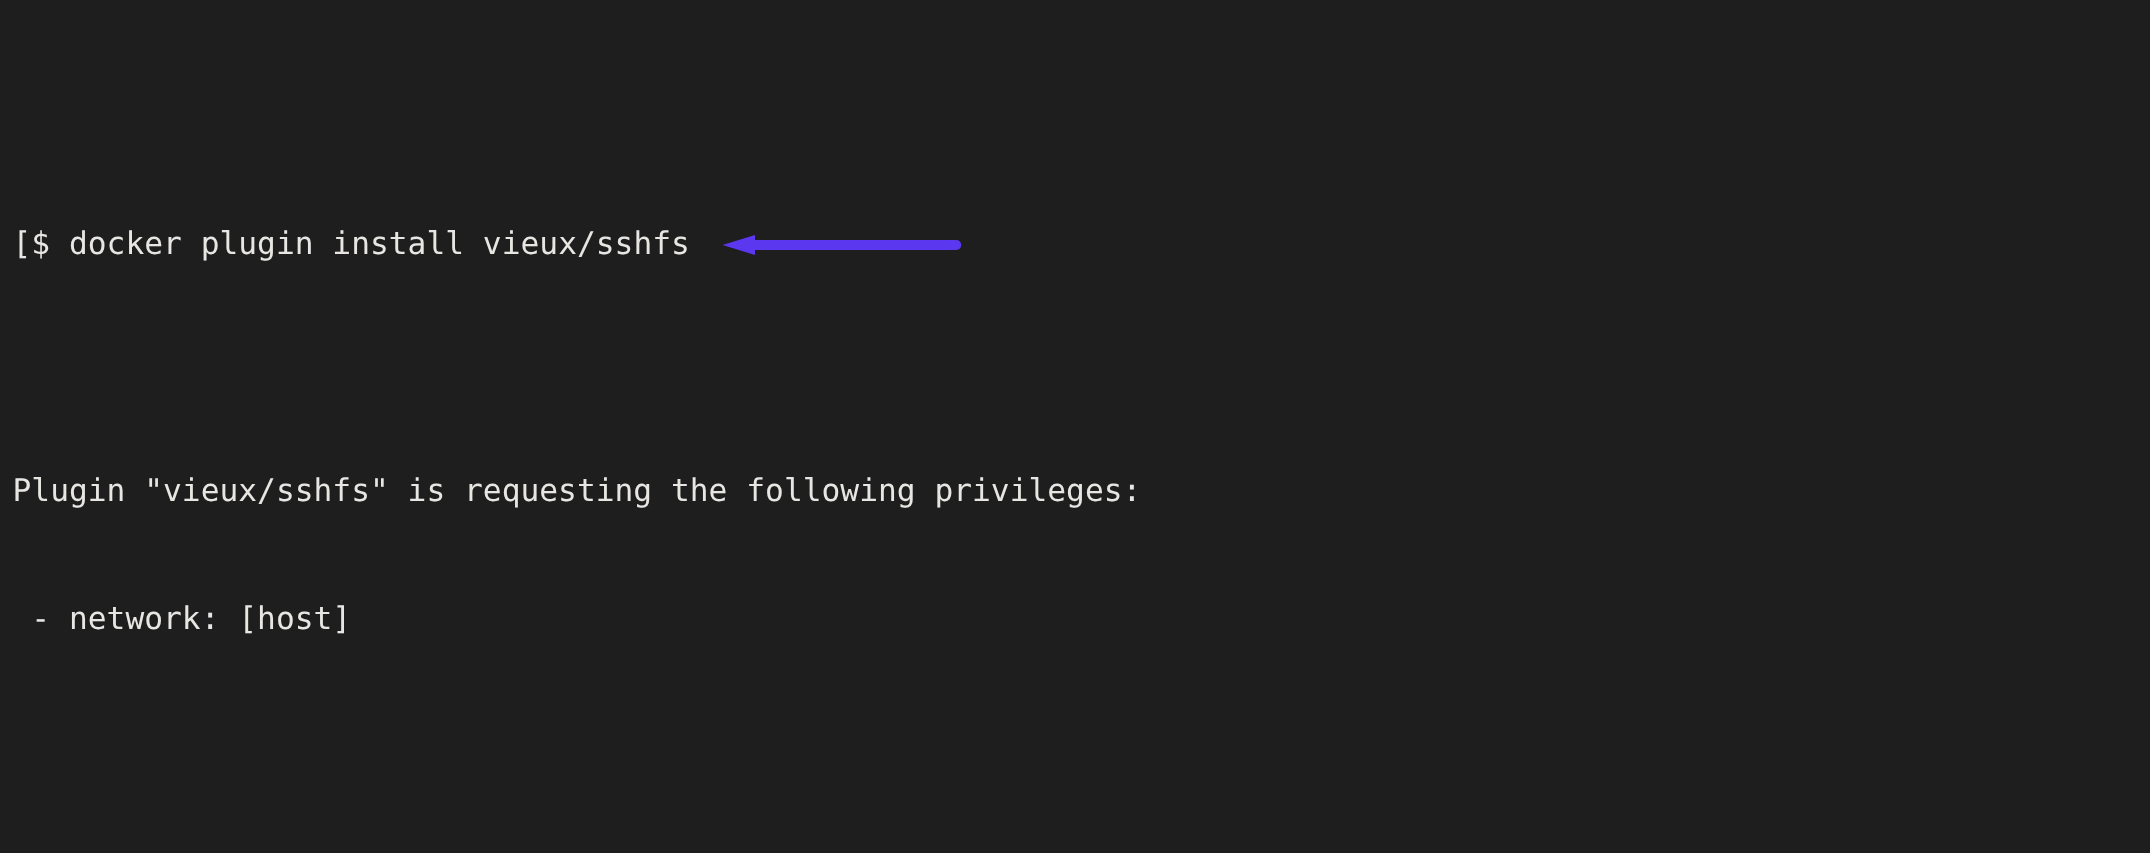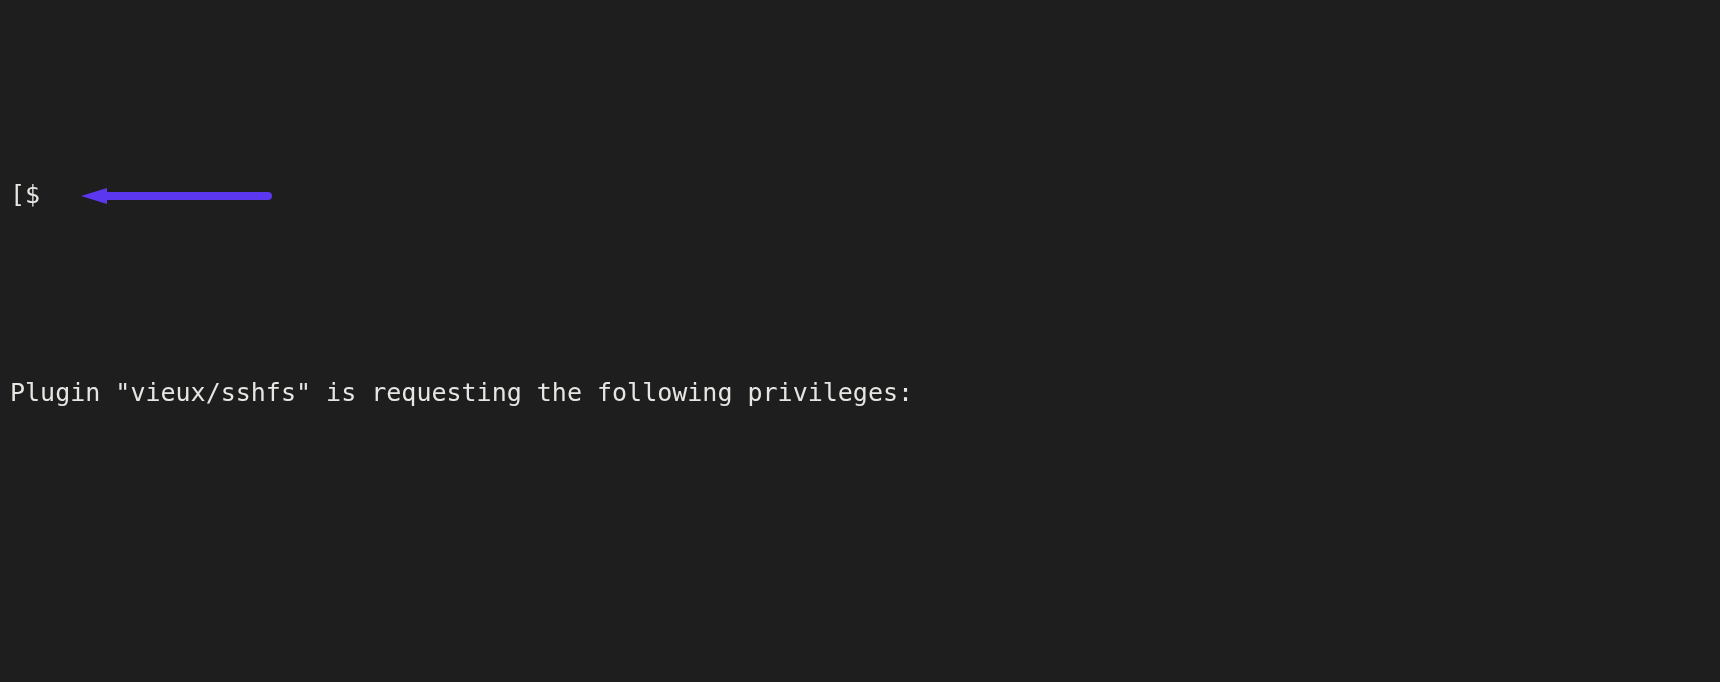--- a/index.html
+++ b/index.html
@@ -34,30 +34,31 @@
   }
   .arrow svg { display: block; }
   .row { display: block; }
 </style>
 </head>
 <body>
 
 <div class="terminal">
 
   <div class="prompt-line">
-    <span class="lbrace">[</span><span class="prompt">$ </span>
+    <span class="lbrace">[</span><span class="prompt">$ </span><span class="cmd">docker plugin install vieux/sshfs</span>
     <span class="arrow">
       <svg width="200" height="22" viewBox="0 0 200 22">
         <line x1="30" y1="11" x2="195" y2="11" stroke="#5b38f0" stroke-width="8" stroke-linecap="round"></line>
         <polygon points="8,11 34,3 34,19" fill="#5b38f0"></polygon>
       </svg>
     </span>
   </div>
 
   <span class="row out">Plugin "vieux/sshfs" is requesting the following privileges:</span>
+  <span class="row out"> - network: [host]</span>
   
   
   
   
   
   
   
   
 
   

